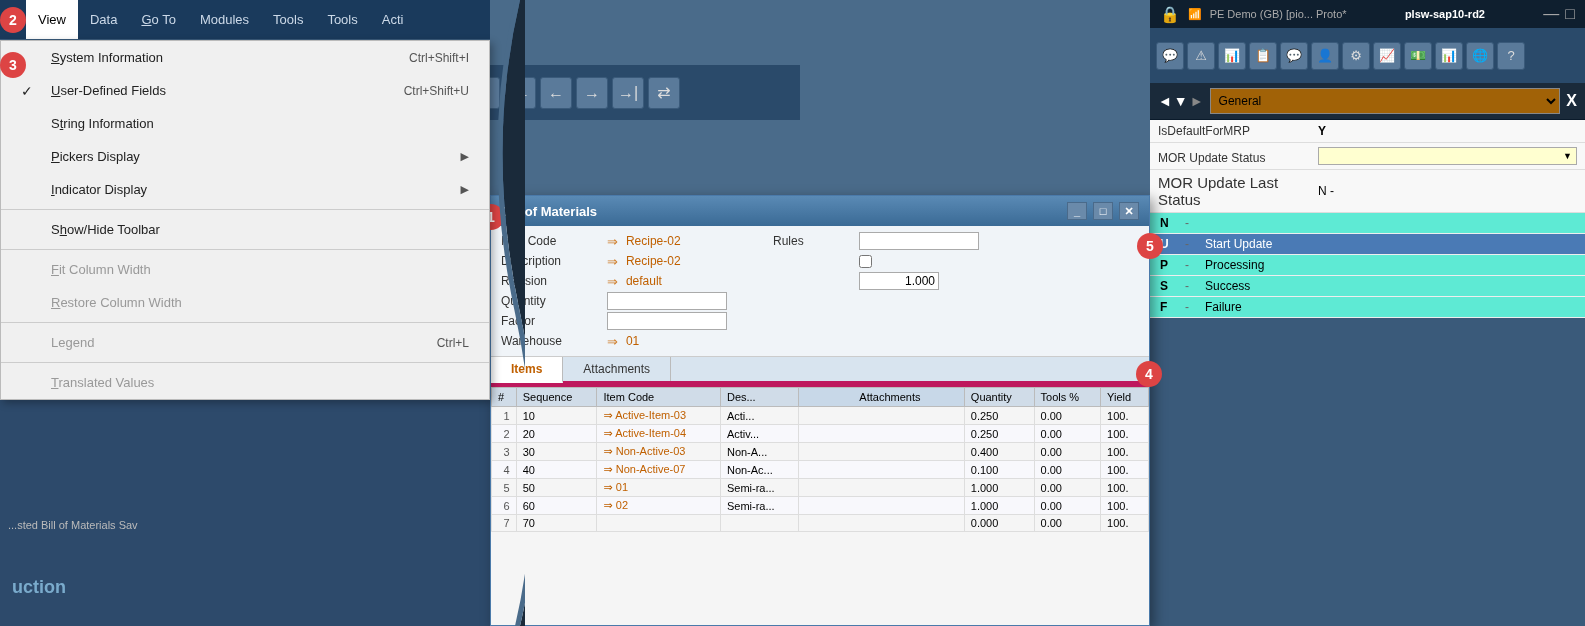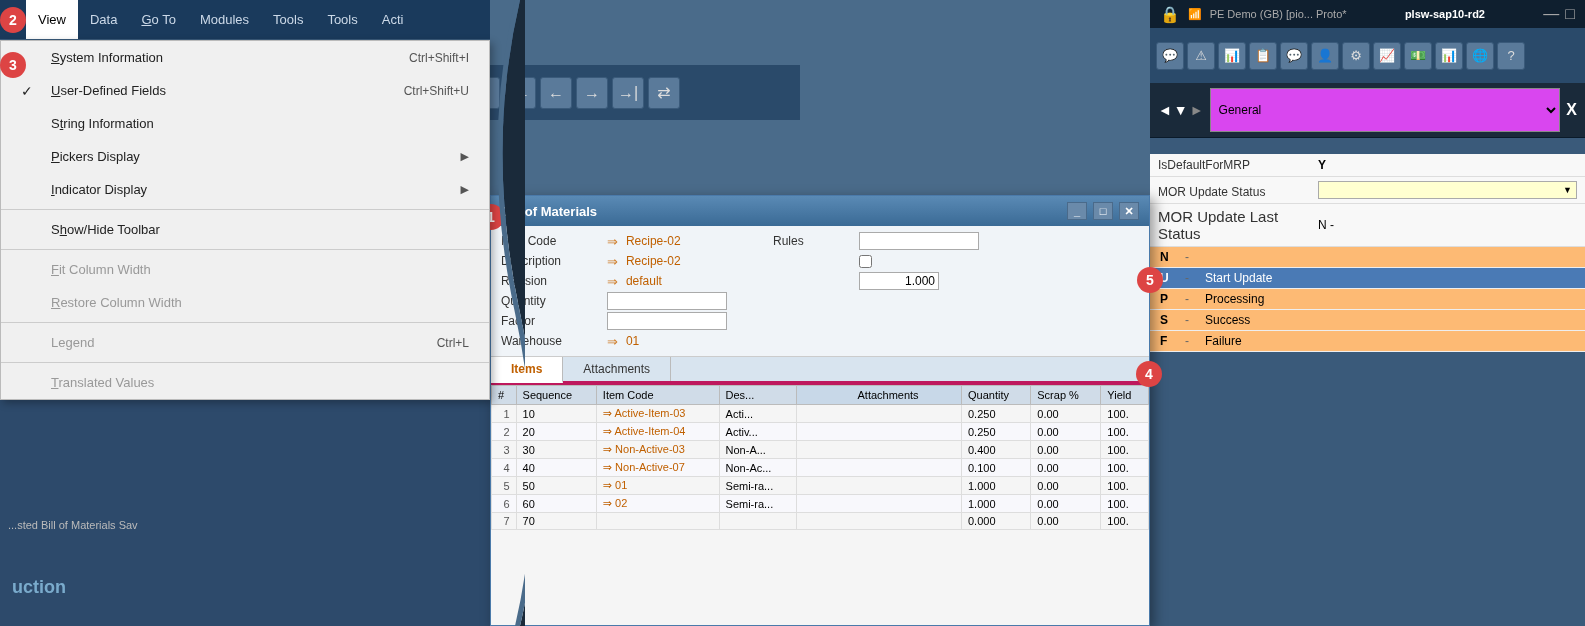--- a/index.html
+++ b/index.html
@@ -75,21 +75,21 @@
       border: 1px solid #4a6a8a; display: flex; align-items: center;
       justify-content: center; cursor: pointer; color: white; font-size: 11px;
     }
     .form-label { color: #333; font-size: 12px; padding: 2px 0; white-space: nowrap; }
     .form-value { color: #222; font-size: 12px; padding: 2px 4px; }
     .form-value.link { color: #c06000; }
     .form-arrow { color: #d08030; margin-right: 4px; }
 
     
     .bom-tabs {
-      display: flex; background: #d8e4ef; border-bottom: 4px solid #be185d;
+      display: flex; background: #d8e4ef; border-bottom: 6px solid #be185d;
     }
     .bom-tab {
       padding: 5px 20px; font-size: 12px; color: #333; cursor: pointer;
       border-right: 1px solid #bbb;
     }
     .bom-tab.active {
       background: white; color: #c06000; font-weight: bold;
       border-bottom: 2px solid white; margin-bottom: -2px;
     }
 
@@ -309,21 +309,21 @@
   <div style="overflow:auto; flex:1;">
     <table class="bom-table">
       <thead>
         <tr>
           <th>#</th>
           <th>Sequence</th>
           <th>Item Code</th>
           <th>Des...</th>
           <th style="background:#c8d8e8; padding-left:60px;">Attachments</th>
           <th>Quantity</th>
-          <th>Scrap %</th>
+          <th>Tools %</th>
           <th>Yield</th>
         </tr>
       </thead>
       <tbody>
         <tr>
           <td class="row-num">1</td>
           <td>10</td>
           <td class="link-cell">⇒ Active-Item-03</td>
           <td>Acti...</td>
           <td></td>
@@ -425,27 +425,27 @@
     <div class="toolbar-icon" style="width:28px;height:28px;font-size:13px;">🌐</div>
     <div class="toolbar-icon" style="width:28px;height:28px;font-size:13px;">?</div>
   </div>
 
   <div style="background:#1a2a3a; padding:5px 8px; display:flex; align-items:center; gap:6px; border-bottom:1px solid #0a1a2a;">
     <div style="display:flex; gap:2px;">
       <span style="color:white; cursor:pointer; font-size:14px;">◄</span>
       <span style="color:white; cursor:pointer; font-size:14px;">▼</span>
       <span style="color:#888; cursor:pointer; font-size:14px;">►</span>
     </div>
-    <select style="flex:1; background:#d946ef; border:1px solid #888; padding:13px 4px; font-size:12px;">
+    <select style="flex:1; background:#a16207; border:1px solid #888; padding:4px 4px; font-size:12px;">
       <option>General</option>
     </select>
     <span style="color:white; cursor:pointer; font-size:16px; font-weight:bold;">X</span>
   </div>
 
-  <div style="background:#fdba74;margin-top:16px;">
+  <div style="background:#5eead4;">
 
     <div style="display:flex; align-items:center; padding:4px 8px; border-bottom:1px solid #ddd; background:#f8f8f8;">
       <span style="flex:0 0 160px; font-size:12px; color:#333;">IsDefaultForMRP</span>
       <span style="font-size:12px; font-weight:bold;">Y</span>
     </div>
 
     <div style="display:flex; align-items:flex-end; padding:4px 8px; border-bottom:1px solid #ddd; background:#f8f8f8;">
       <span style="flex:0 0 160px; font-size:12px; color:#333;">MOR Update Status</span>
       <div style="flex:1; display:flex; align-items:center;">
         <div style="background:#ffffd0; border:1px solid #aaa; height:18px; padding:0 4px; font-size:12px; flex:1; cursor:pointer; display:flex; align-items:center; justify-content:space-between;">

